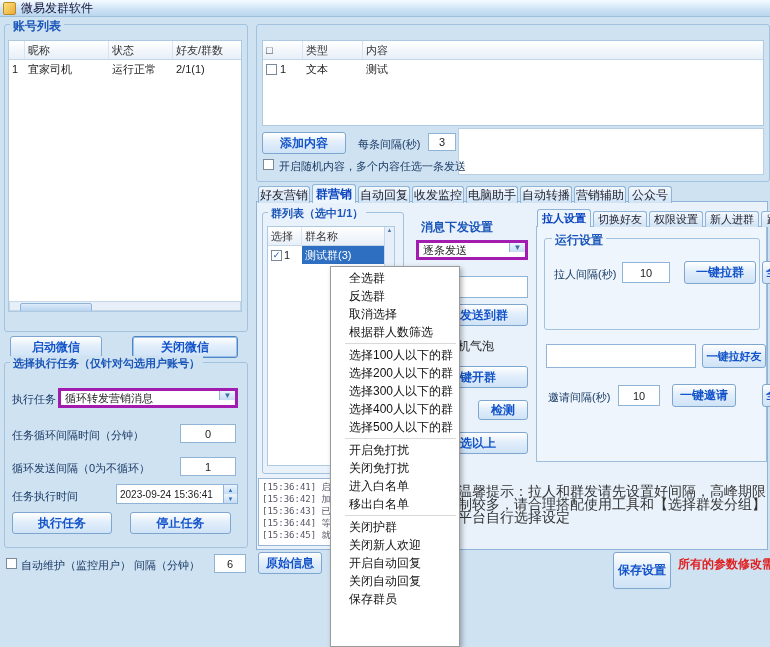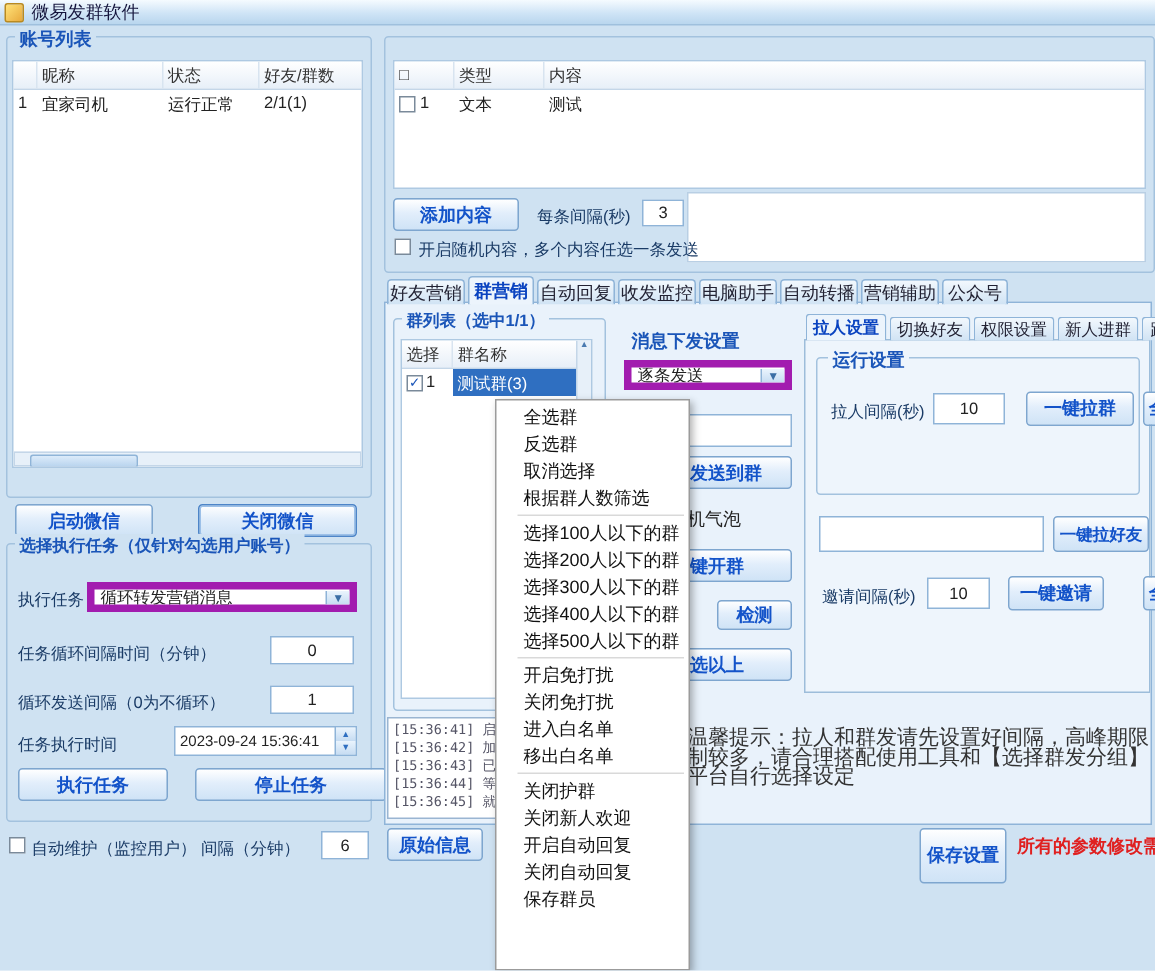--- a/index.html
+++ b/index.html
@@ -12,21 +12,21 @@
   .glabel{position:absolute;color:#1a55b8;font-weight:bold;background:#cfe2f2;padding:0 3px;font-size:12px;white-space:nowrap;z-index:2}
   .glabel.on-page{background:#e9f2fb}
 
   .btn{position:absolute;display:flex;align-items:center;justify-content:center;background:linear-gradient(#ffffff,#e2eefb 45%,#cfe3f6);border:1px solid #7ea6cf;border-radius:3px;color:#1353c9;font-weight:bold;font-size:12px;box-sizing:border-box;white-space:nowrap;overflow:hidden}
   .btn.focused{border-color:#4d85c8;box-shadow:0 0 0 1px #9cc0e8 inset}
   .inp{position:absolute;background:#fff;border:1px solid #8fb4d8;box-sizing:border-box;font-size:11px;display:flex;align-items:center;padding:0 3px;overflow:hidden}
   .inp.center{justify-content:center}
   .lbl{position:absolute;font-size:11px;color:#1a3b66;white-space:nowrap}
   .lbl.dark{color:#222}
 
-  .combo{position:absolute;background:#fff;border:5px solid #a21caf;box-sizing:border-box;display:flex;align-items:center;font-size:11px;overflow:hidden}
+  .combo{position:absolute;background:#fff;border:3px solid #a21caf;box-sizing:border-box;display:flex;align-items:flex-start;font-size:11px;overflow:hidden}
   .combo .txt{flex:1;display:flex;align-items:center;padding-left:4px;white-space:nowrap;overflow:hidden}
   .combo .arrow{width:15px;background:linear-gradient(#eaf4fd,#c6dcf2);border-left:1px solid #8fb4d8;display:flex;align-items:center;justify-content:center;color:#3a6ea5;font-size:8px}
 
   .tbl{position:absolute;background:#fff;border:1px solid #aec9e2;box-sizing:border-box;overflow:hidden}
   .thead{display:flex;height:18px;background:linear-gradient(#ffffff,#e7eff8);border-bottom:1px solid #c4d6e8;color:#333}
   .th{display:flex;align-items:center;padding-left:3px;border-right:1px solid #d8e4f0;box-sizing:border-box;font-size:11px;overflow:hidden;white-space:nowrap}
   .trow{display:flex;height:18px;align-items:center;font-size:11px}
   .tcell{padding-left:3px;box-sizing:border-box;overflow:hidden;white-space:nowrap;display:flex;align-items:center;height:100%}
   .trow.selrow .name{background:#2f6fc1;color:#fff}
 
@@ -108,21 +108,21 @@
   <div class="inp center" style="left:180px;top:457px;width:56px;height:19px">1</div>
 
   <span class="lbl" style="left:12px;top:489px">任务执行时间</span>
   <div class="inp" style="left:116px;top:484px;width:108px;height:20px;font-size:10px">2023-09-24 15:36:41</div>
   <div class="spin" style="left:224px;top:484px;height:20px">
       <div>▲</div>
       <div>▼</div>
     </div>
 
   <div class="btn" style="left:12px;top:512px;width:100px;height:22px">执行任务</div>
-  <div class="btn" style="left:130px;top:512px;width:128px;height:22px">停止任务</div>
+  <div class="btn" style="left:130px;top:512px;width:101px;height:22px">停止任务</div>
 
   <span class="cb" style="position:absolute;left:6px;top:558px"></span>
   <span class="lbl" style="left:21px;top:558px">自动维护（监控用户） 间隔（分钟）</span>
   <div class="inp center" style="left:214px;top:554px;width:32px;height:19px">6</div>
 
   <div class="gbox" style="left:256px;top:24px;width:512px;height:156px"></div>
 
   <div class="tbl" style="left:262px;top:40px;width:502px;height:86px">
     <div class="thead">
       <div class="th" style="width:40px">□</div>

